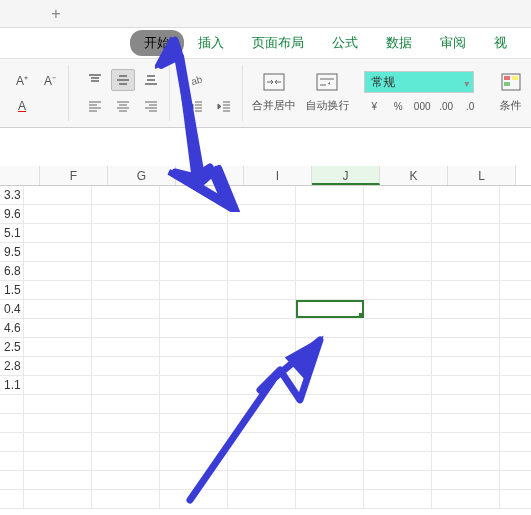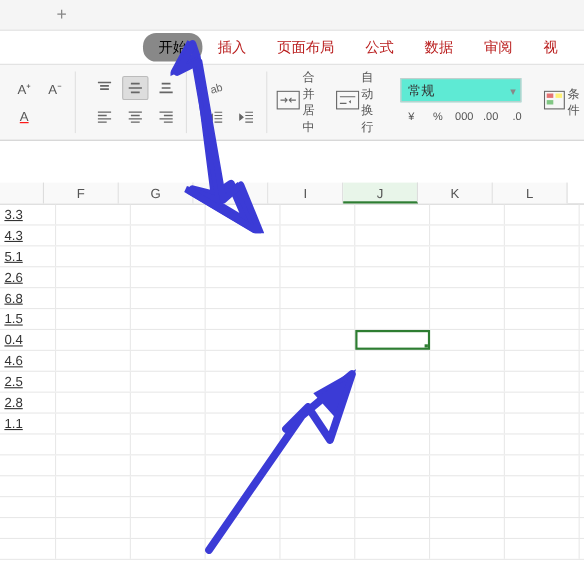--- a/index.html
+++ b/index.html
@@ -2,44 +2,44 @@
 <html><head>
 <meta charset="utf-8">
 <style>
   * { box-sizing: border-box; margin: 0; padding: 0; }
   body { font-family: "Microsoft YaHei", Arial, sans-serif; font-size: 12px; color: #333; background: #fff; width: 531px; height: 515px; overflow: hidden; position: relative; }
   
   .titlebar { height: 28px; background: #f5f5f5; border-bottom: 1px solid #dcdcdc; display: flex; align-items: center; }
   .tab-new { width: 32px; height: 24px; margin-left: 40px; display: flex; align-items: center; justify-content: center; color: #888; font-size: 16px; }
   
   .ribbon-tabs { height: 30px; display: flex; align-items: center; padding-left: 130px; gap: 0; background: #fff; }
-  .ribbon-tab { padding: 4px 14px; font-size: 13px; color: #b91c1c; border-radius: 12px; cursor: pointer; }
+  .ribbon-tab { padding: 4px 14px; font-size: 13px; color: #15803d; border-radius: 12px; cursor: pointer; }
   .ribbon-tab.active { background: #888; color: #000000; }
   
   .ribbon-content { height: 70px; background: #f7f7f7; border-top: 1px solid #e0e0e0; border-bottom: 1px solid #d0d0d0; display: flex; align-items: center; padding: 6px 4px; gap: 8px; position: relative; }
   .group { display: flex; flex-direction: column; gap: 4px; padding: 0 6px; border-right: 1px solid #e0e0e0; height: 100%; justify-content: center; }
   .group:last-child { border-right: none; }
   .row { display: flex; gap: 4px; align-items: center; }
   .btn { width: 24px; height: 22px; border: 1px solid transparent; background: transparent; display: flex; align-items: center; justify-content: center; font-size: 12px; color: #555; border-radius: 2px; }
   .btn.active { background: #ddd; border-color: #bbb; }
   .btn.small { width: 20px; height: 18px; font-size: 10px; }
-  .bigbtn { display: flex; flex-direction: row; align-items: center; justify-content: center; width: 50px; height: 56px; color: #555; font-size: 11px; gap: 2px; }
+  .bigbtn { display: flex; flex-direction: column; align-items: center; justify-content: center; width: 50px; height: 56px; color: #555; font-size: 11px; gap: 2px; }
   .bigbtn .icon { font-size: 18px; }
   .select { height: 22px; border: 1px solid #ccc; background: #5eead4; font-size: 12px; padding: 0 18px 0 6px; position: relative; min-width: 110px; line-height: 20px; }
   .select::after { content: "▾"; position: absolute; right: 4px; top: 2px; color: #888; font-size: 10px; }
   
   .sheet-area { position: relative; background: #fff; margin-top: 38px; }
   .col-headers { display: flex; height: 20px; border-bottom: 1px solid #ccc; }
   .col-h { width: 68px; border-right: 1px solid #ddd; text-align: center; line-height: 20px; color: #555; background: #f9f9f9; font-size: 12px; }
   .col-h.first { width: 40px; }
   .col-h.selected { background: #e8f5e9; border-bottom: 2px solid #2e7d32; }
   .rows { }
   .row-cells { display: flex; height: 19px; border-bottom: 1px solid #e8e8e8; }
   .cell { width: 68px; border-right: 1px solid #e8e8e8; padding: 0 4px; line-height: 18px; text-align: right; font-size: 12px; color: #333; overflow: hidden; }
-  .cell.first { width: 51px; text-align: left; text-decoration: underline; }
+  .cell.first { width: 24px; text-align: left; }
   .cell.selected { border: 2px solid #2e7d32; line-height: 15px; position: relative; }
   .cell.selected::after { content: ""; position: absolute; right: -3px; bottom: -3px; width: 6px; height: 6px; background: #2e7d32; }
   
   .arrow-svg { position: absolute; pointer-events: none; }
 </style>
 </head>
 <body>
 
 <div class="titlebar">
   <div class="tab-new">+</div>
@@ -189,41 +189,41 @@
         <div class="cell first">3.3</div>
         <div class="cell"></div>
         <div class="cell"></div>
         <div class="cell"></div>
         <div class="cell"></div>
         <div class="cell"></div>
         <div class="cell"></div>
         <div class="cell"></div>
       </div>
       <div class="row-cells">
-        <div class="cell first">4.3</div>
+        <div class="cell first">9.6</div>
         <div class="cell"></div>
         <div class="cell"></div>
         <div class="cell"></div>
         <div class="cell"></div>
         <div class="cell"></div>
         <div class="cell"></div>
         <div class="cell"></div>
       </div>
       <div class="row-cells">
         <div class="cell first">5.1</div>
         <div class="cell"></div>
         <div class="cell"></div>
         <div class="cell"></div>
         <div class="cell"></div>
         <div class="cell"></div>
         <div class="cell"></div>
         <div class="cell"></div>
       </div>
       <div class="row-cells">
-        <div class="cell first">2.6</div>
+        <div class="cell first">9.5</div>
         <div class="cell"></div>
         <div class="cell"></div>
         <div class="cell"></div>
         <div class="cell"></div>
         <div class="cell"></div>
         <div class="cell"></div>
         <div class="cell"></div>
       </div>
       <div class="row-cells">
         <div class="cell first">6.8</div>

